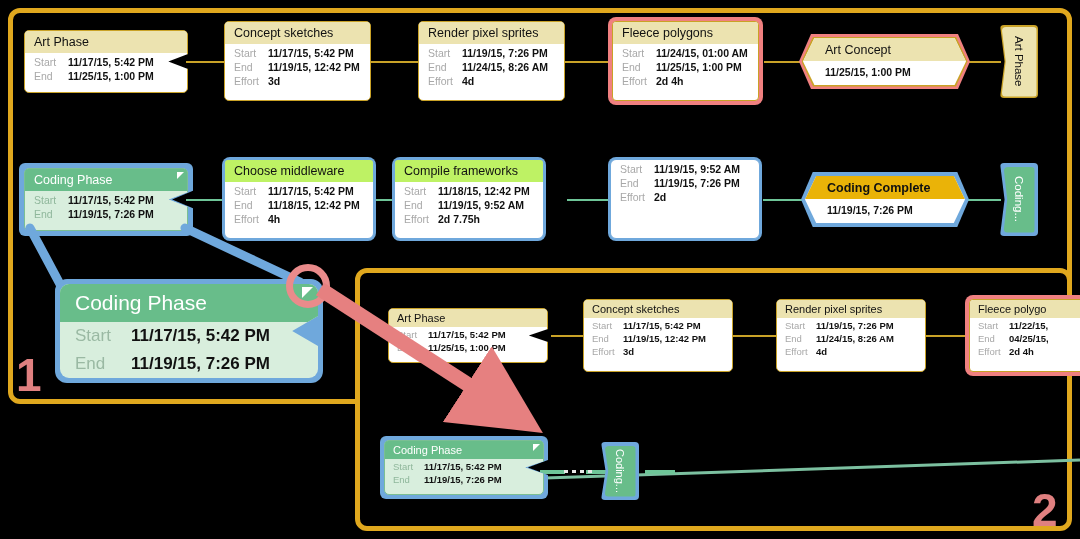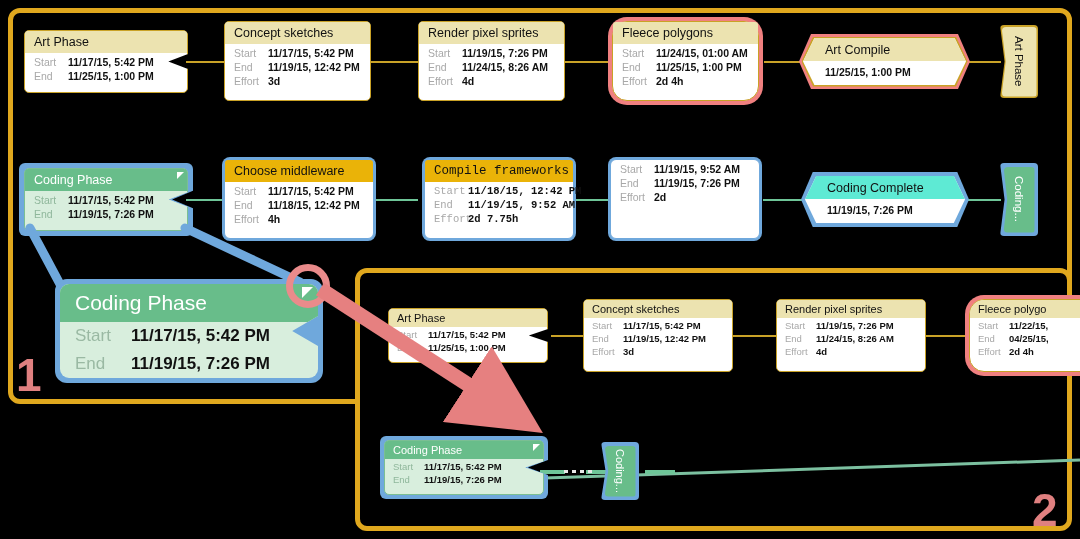--- a/index.html
+++ b/index.html
@@ -25,24 +25,24 @@
   .card .rows{padding:2px 0 4px 0;}
   .row{display:flex;align-items:baseline;font-size:10.5px;padding:1px 9px;white-space:nowrap;}
   .row .k{color:#a8a8a8;width:34px;flex:none;}
   .row .v{color:#111;font-weight:bold;}
 
   
   .art{border:1.5px solid #c9a227;border-radius:5px;}
   .art .hdr{background:#ece3b0;border-radius:3px 3px 0 0;}
   
   .cod{border:1.5px solid #c9a227;border-radius:5px;}
-  .cod .hdr{background:#eab308;border-radius:3px 3px 0 0;}
-
-  
-  .hl{box-shadow:0 0 0 4px #f08080;border-radius:15px;}
+  .cod .hdr{background:#bef264;border-radius:3px 3px 0 0;}
+
+  
+  .hl{box-shadow:0 0 0 4px #f08080;border-radius:4px;}
 
   
   .summary{
     -webkit-clip-path:polygon(0 0,100% 0,100% 38%,88% 50%,100% 62%,100% 100%,0 100%);
     clip-path:polygon(0 0,100% 0,100% 38%,88% 50%,100% 62%,100% 100%,0 100%);
   }
   .phase-wrap{position:absolute;}
   .phase-wrap .under{position:absolute;left:0;top:0;width:100%;height:100%;border-radius:6px;}
   .phase-wrap .card{left:0;top:0;}
 
@@ -192,21 +192,21 @@
         <span class="k">Effort</span>
         <span class="v">2d 4h</span>
       </div>
     </div>
   </div>
 
   <div class="ms" style="left:803px;top:38px;width:163px;height:47px;">
     <div class="ring" style="background:#f08080;"></div>
     <div class="bdr" style="background:#c9a227;"></div>
     <div class="inner">
-      <div class="ms-hdr" style="background:#ece3b0;">Art Compile</div>
+      <div class="ms-hdr" style="background:#ece3b0;">Art Concept</div>
       <div class="ms-date">11/25/15, 1:00 PM</div>
     </div>
   </div>
 
   <div class="vtag" style="left:1000px;top:25px;width:38px;height:73px;">
     <div class="vin" style="background:#c9a227;">
       <div class="vin" style="background:#ece3b0;width:calc(100% - 3px);height:calc(100% - 3px);">
         <span class="vlabel" style="color:#111;">Art Phase</span>
       </div>
     </div>
@@ -249,21 +249,21 @@
         <span class="k">End</span>
         <span class="v">11/18/15, 12:42 PM</span>
       </div>
       <div class="row">
         <span class="k">Effort</span>
         <span class="v">4h</span>
       </div>
     </div>
   </div>
 
-  <div class="card cod" style="left:424px;top:159px;width:150px;height:80px;border-color:#6fa8dc;box-shadow:0 0 0 2px #6fa8dc;border-radius:6px;font-family:Liberation Mono, monospace;">
+  <div class="card cod" style="left:394px;top:159px;width:150px;height:80px;border-color:#6fa8dc;box-shadow:0 0 0 2px #6fa8dc;border-radius:6px;">
     <div class="hdr">Compile frameworks</div>
     <div class="rows">
       <div class="row">
         <span class="k">Start</span>
         <span class="v">11/18/15, 12:42 PM</span>
       </div>
       <div class="row">
         <span class="k">End</span>
         <span class="v">11/19/15, 9:52 AM</span>
       </div>
@@ -287,21 +287,21 @@
       <div class="row">
         <span class="k">Effort</span>
         <span class="v">2d</span>
       </div>
     </div>
   </div>
 
   <div class="ms" style="left:805px;top:176px;width:160px;height:47px;">
     <div class="ring" style="background:#6fa8dc;"></div>
     <div class="inner">
-      <div class="ms-hdr" style="background:#5eead4;">Coding Complete</div>
+      <div class="ms-hdr" style="background:#eab308;font-weight:bold;">Coding Complete</div>
       <div class="ms-date">11/19/15, 7:26 PM</div>
     </div>
   </div>
 
   <div class="vtag" style="left:1000px;top:163px;width:38px;height:73px;">
     <div class="vin" style="background:#6fa8dc;">
       <div class="vin" style="background:#68bd8a;width:calc(100% - 7px);height:calc(100% - 7px);">
         <span class="vlabel" style="color:#fff;">Coding...</span>
       </div>
     </div>

